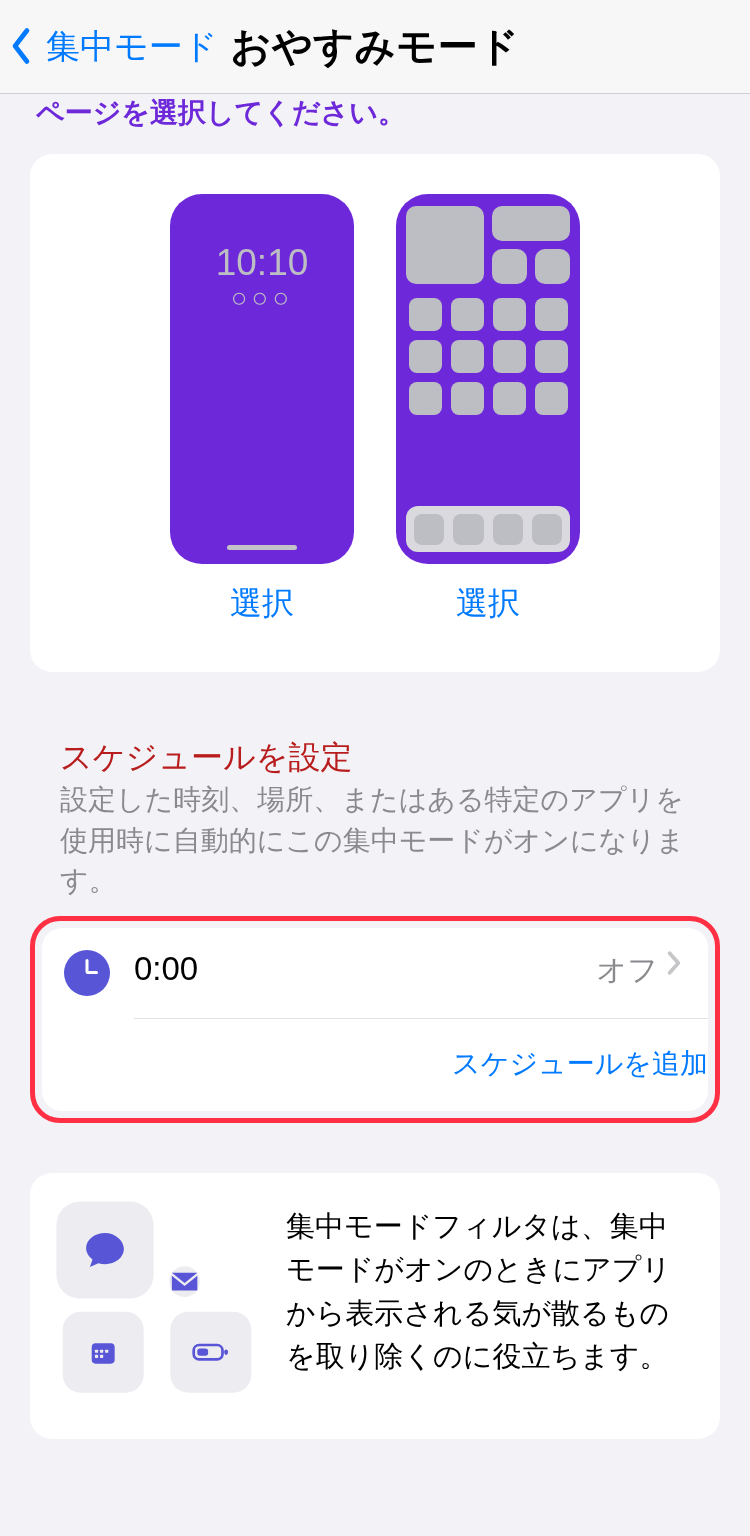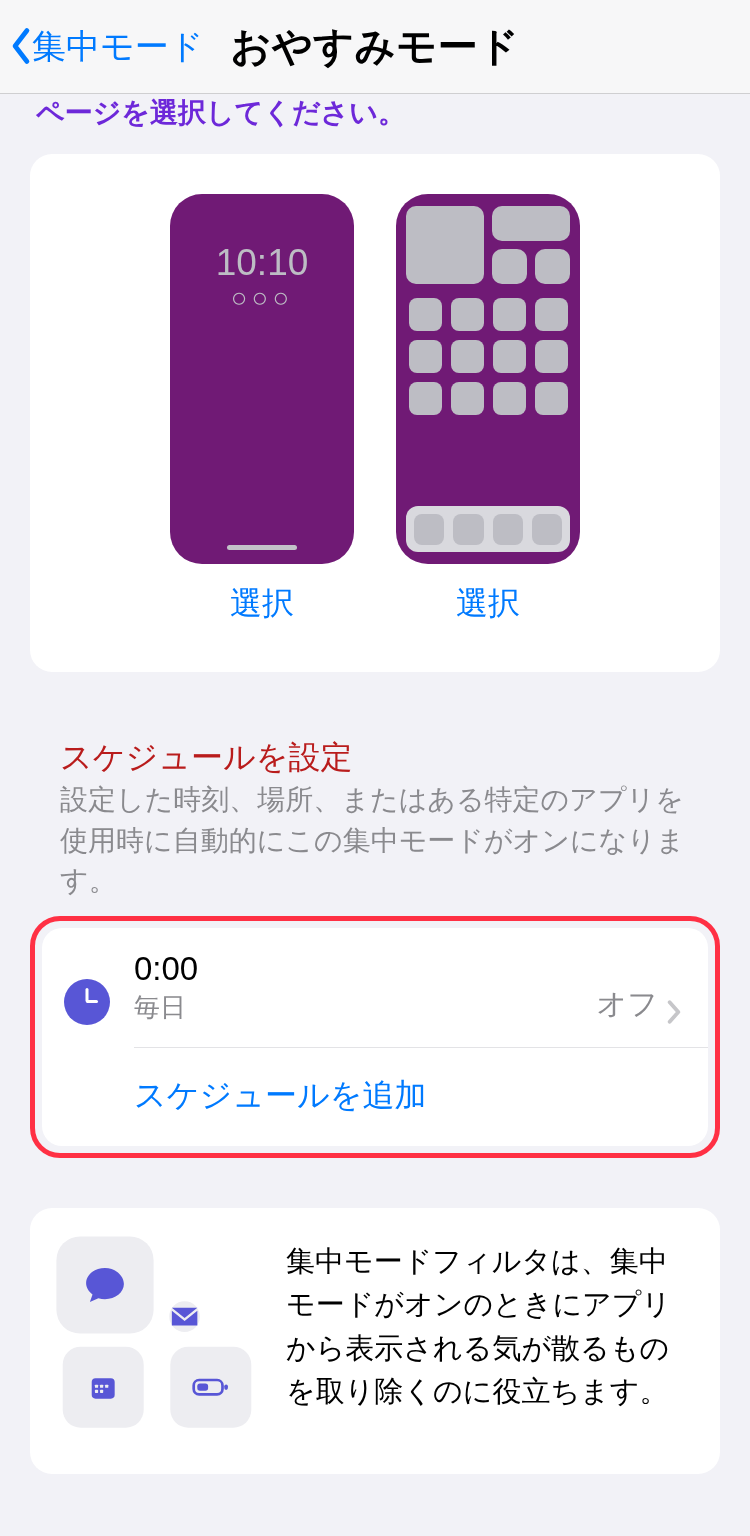--- a/index.html
+++ b/index.html
@@ -21,21 +21,21 @@
     align-items: center;
   }
   .nav-back {
     position: absolute;
     left: 10px;
     display: flex;
     align-items: center;
     color: #007aff;
     font-size: 34px;
     font-weight: 400;
-    gap: 0;
+    gap: 14px;
   }
   .chevron-left {
     width: 22px; height: 40px;
     display: inline-block;
   }
   .chevron-left svg { display: block; }
   .nav-title {
     margin: 0 auto;
     font-size: 40px;
     font-weight: 600;
@@ -70,21 +70,21 @@
   }
   .phone-col {
     display: flex;
     flex-direction: column;
     align-items: center;
     gap: 18px;
   }
   .phone {
     width: 184px;
     height: 370px;
-    background: #701a75;
+    background: #6d28d9;
     border-radius: 32px;
     position: relative;
     padding: 10px;
   }
   .lock-time {
     text-align: center;
     color: #bdbdc4;
     margin-top: 38px;
     font-size: 37px;
     font-weight: 400;
@@ -169,21 +169,21 @@
     border-radius: 30px;
     padding: 7px;
   }
   .schedule-card {
     background: #fff;
     border-radius: 20px;
     overflow: hidden;
   }
   .sched-row {
     display: flex;
-    align-items: flex-end;
+    align-items: flex-start;
     padding: 22px 26px 22px 22px;
   }
   .clock-icon {
     width: 46px; height: 46px;
     border-radius: 50%;
     background: #5856d6;
     margin-right: 24px;
     flex-shrink: 0;
     position: relative;
   }
@@ -204,21 +204,22 @@
   .chev-right svg { display: block; }
 
   .sched-divider {
     height: 1px;
     background: #e3e3e6;
     margin-left: 92px;
   }
   .sched-add {
     padding: 26px 0 28px 92px;
     color: #007aff;
-    font-size: 32px;
+    font-size: 28px;
+    text-align: right;
   }
 
   
   .filters-card {
     background: #fff;
     border-radius: 22px;
     margin-top: 14px;
     padding: 32px 30px 40px;
     display: flex;
     gap: 30px;
@@ -321,21 +322,20 @@
     <div class="section-title">スケジュールを設定</div>
     <div class="section-desc">設定した時刻、場所、またはある特定のアプリを使用時に自動的にこの集中モードがオンになります。</div>
   </div>
 
   <div class="schedule-wrap">
     <div class="schedule-card">
       <div class="sched-row">
         <div class="clock-icon"></div>
         <div class="sched-main">
           <div class="sched-time">0:00</div>
-          <div class="sched-sub">毎日</div>
         </div>
         <div class="sched-status">オフ</div>
         <span class="chev-right">
           <svg viewBox="0 0 14 24" width="16" height="26">
               <polyline points="3,3 11,12 3,21" fill="none" stroke="#c6c6c9" stroke-width="3.5" stroke-linecap="round" stroke-linejoin="round"></polyline>
             </svg>
         </span>
       </div>
       <div class="sched-divider"></div>
       <div class="sched-add">スケジュールを追加</div>

